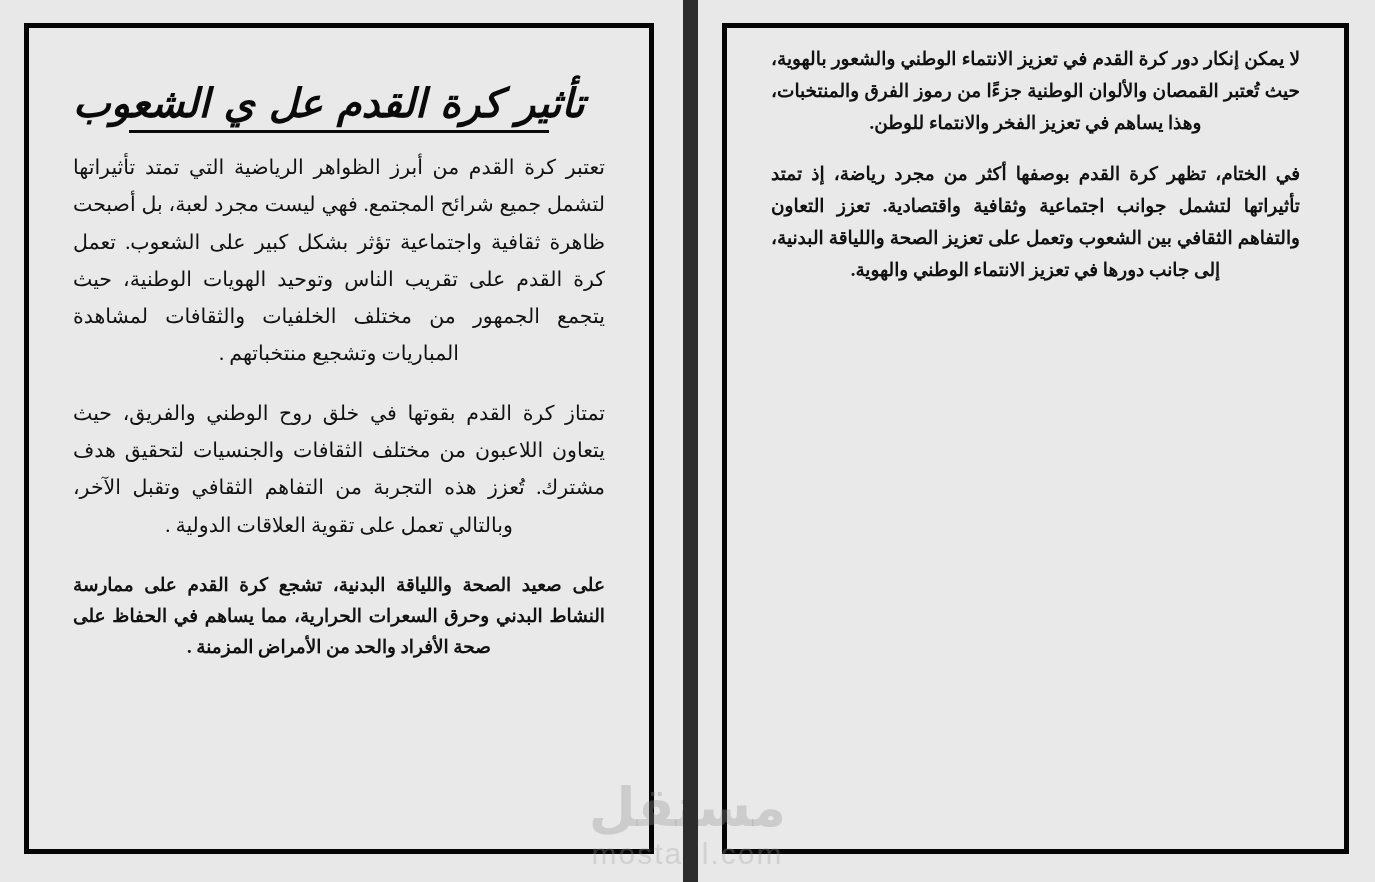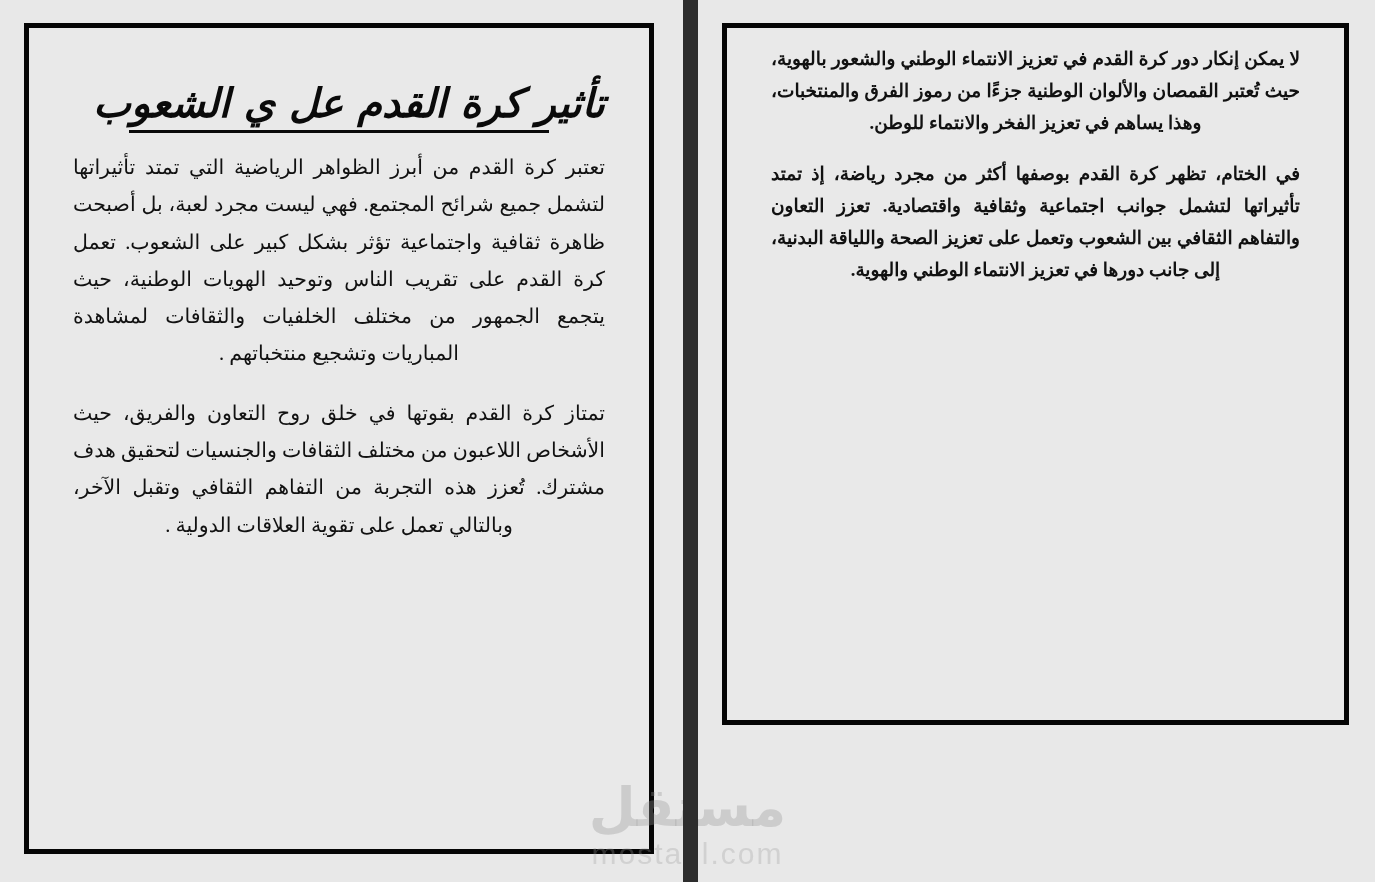--- a/index.html
+++ b/index.html
@@ -45,34 +45,34 @@
   .page-left {
     left: 24px;
     top: 23px;
     width: 630px;
     height: 831px;
   }
   .page-right {
     left: 722px;
     top: 23px;
     width: 627px;
-    height: 702px;
+    height: 831px;
   }
 
   .page-inner {
     position: absolute;
     inset: 0;
     padding: 0 44px;
     box-sizing: border-box;
   }
 
   
   .doc-title {
     margin: 52px 0 0 0;
-    text-align: right;
+    text-align: left;
     font-family: "DejaVu Serif", "Liberation Serif", serif;
     font-size: 40px;
     font-weight: bold;
     font-style: italic;
     color: #0a0a0a;
     line-height: 1.15;
     letter-spacing: 1px;
     direction: rtl;
     white-space: nowrap;
   }
@@ -150,23 +150,24 @@
 
   <div class="page page-left">
     <div class="page-inner">
 
       <h1 class="doc-title">تأثير كرة القدم عل ي الشعوب</h1>
       <div class="title-rule"></div>
 
       <div class="left-body">
         <p class="para">تعتبر كرة القدم من أبرز الظواهر الرياضية التي تمتد تأثيراتها لتشمل جميع شرائح المجتمع. فهي ليست مجرد لعبة، بل أصبحت ظاهرة ثقافية واجتماعية تؤثر بشكل كبير على الشعوب. تعمل كرة القدم على تقريب الناس وتوحيد الهويات الوطنية، حيث يتجمع الجمهور من مختلف الخلفيات والثقافات لمشاهدة المباريات وتشجيع منتخباتهم .</p>
 
-        <p class="para">تمتاز كرة القدم بقوتها في خلق روح التعاون والفريق، حيث الأشخاص اللاعبون من مختلف الثقافات والجنسيات لتحقيق هدف مشترك. تُعزز هذه التجربة من التفاهم الثقافي وتقبل الآخر، وبالتالي تعمل على تقوية العلاقات الدولية .</p>
+        <p class="para">تمتاز كرة القدم بقوتها في خلق روح الوطني والفريق، حيث يتعاون اللاعبون من مختلف الثقافات والجنسيات لتحقيق هدف مشترك. تُعزز هذه التجربة من التفاهم الثقافي وتقبل الآخر، وبالتالي تعمل على تقوية العلاقات الدولية .</p>
 
 
+        <p class="para bold">على صعيد الصحة واللياقة البدنية، تشجع كرة القدم على ممارسة النشاط البدني وحرق السعرات الحرارية، مما يساهم في الحفاظ على صحة الأفراد والحد من الأمراض المزمنة .</p>
       </div>
 
     </div>
   </div>
 
   <div class="spine"></div>
 
   <div class="page page-right">
     <div class="page-inner">
 

